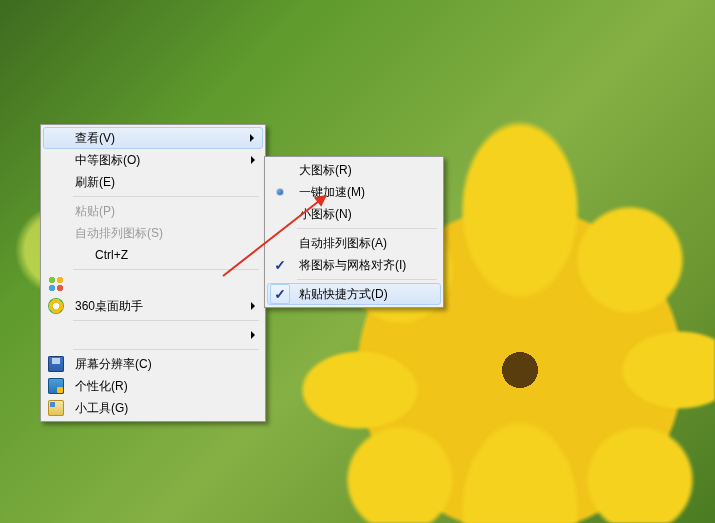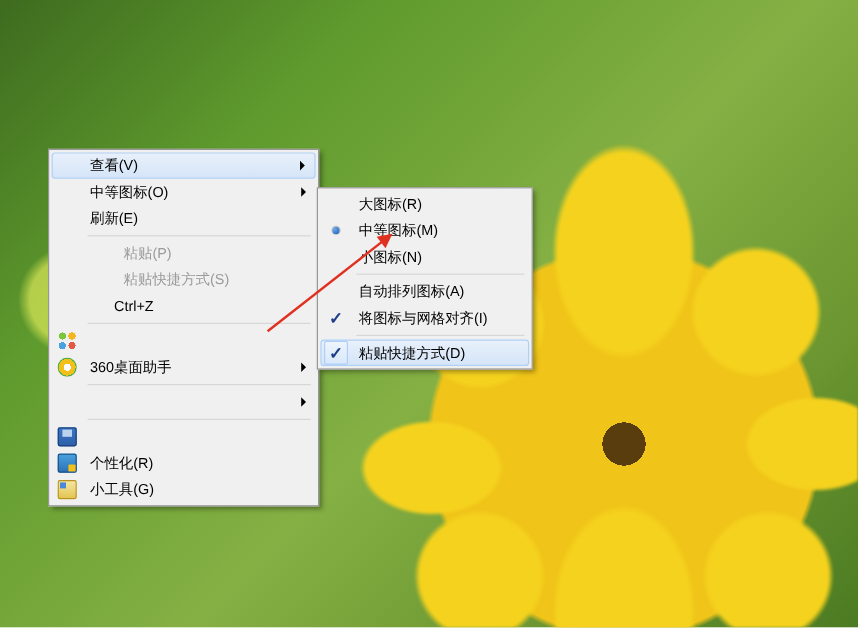--- a/index.html
+++ b/index.html
@@ -52,21 +52,21 @@
     cursor: default;
   }
   .menu-item.hover {
     background: linear-gradient(#e8f0fb,#d5e5f8);
     border: 1px solid #aecff7;
     border-radius: 3px;
     padding: 0 29px 0 31px;
     height: 22px;
   }
   .menu-item.hover .label, .menu-item.hover .shortcut { }
-  .menu-item.disabled .label, .menu-item.disabled .shortcut { color: #9b9b9b; margin-left: 28px; }
+  .menu-item.disabled .label, .menu-item.disabled .shortcut { color: #9b9b9b; }
   .menu-sep {
     position: relative;
     height: 7px;
     margin-left: 30px;
   }
   .menu-sep::before{
     content:"";
     position:absolute;
     left:0; right:4px; top:3px;
     border-top:1px solid #d7d7d7;
@@ -159,21 +159,21 @@
     <div class="menu-item">
       <span class="label">刷新(E)</span>
     </div>
 
     <div class="menu-sep"></div>
 
     <div class="menu-item disabled">
       <span class="label">粘贴(P)</span>
     </div>
     <div class="menu-item disabled">
-      <span class="label">粘贴快捷方式(S)</span>
+      <span class="label">自动排列图标(S)</span>
     </div>
     <div class="menu-item">
       <span class="shortcut">Ctrl+Z</span>
     </div>
 
     <div class="menu-sep"></div>
 
     <div class="menu-item">
       <span class="icon-slot">
           <span class="ico ico-accel"></span>
@@ -192,20 +192,21 @@
     <div class="menu-item">
       <span class="arrow"></span>
     </div>
 
     <div class="menu-sep"></div>
 
     <div class="menu-item">
       <span class="icon-slot">
           <span class="ico ico-res"></span>
         </span>
+      <span class="label">屏幕分辨率(C)</span>
     </div>
     <div class="menu-item">
       <span class="icon-slot">
           <span class="ico ico-pers"></span>
         </span>
       <span class="label">个性化(R)</span>
     </div>
     <div class="menu-item">
       <span class="icon-slot">
           <span class="ico ico-gadget"></span>
@@ -217,21 +218,21 @@
   <div id="menu-sub" class="menu">
     <div class="gutter"></div>
 
     <div class="menu-item">
       <span class="label">大图标(R)</span>
     </div>
     <div class="menu-item">
       <span class="check-slot">
           <span class="radio-dot"></span>
         </span>
-      <span class="label">中等图标(M)</span>
+      <span class="label">一键加速(M)</span>
     </div>
     <div class="menu-item">
       <span class="label">小图标(N)</span>
     </div>
 
     <div class="menu-sep"></div>
 
     <div class="menu-item">
       <span class="label">自动排列图标(A)</span>
     </div>

